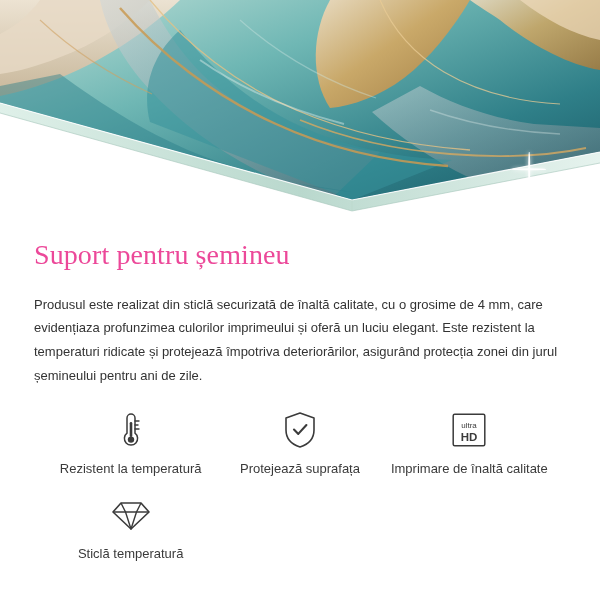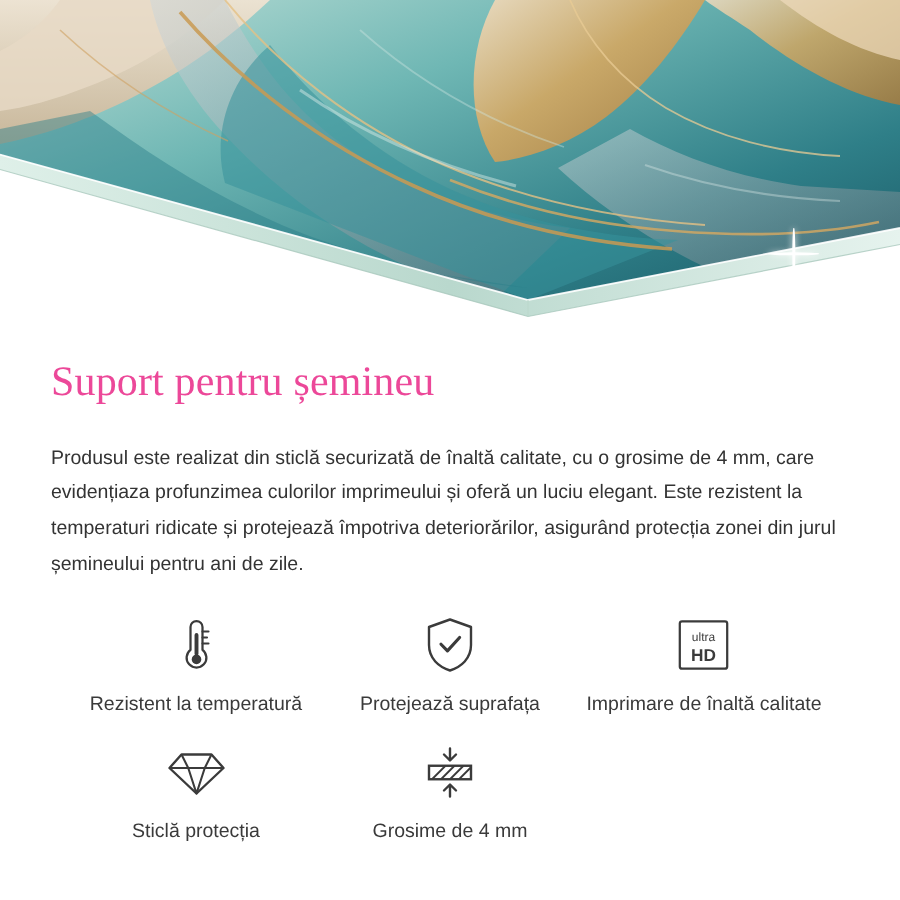--- a/index.html
+++ b/index.html
@@ -237,31 +237,20 @@
       </div>
 
       <div class="feature">
         <div class="feature-icon">
           <svg width="38" height="32" viewBox="0 0 38 32">
             <path d="M9 4 H29 L37 13 L19 30 L1 13 Z" fill="none" stroke="#3b3b3b" stroke-width="1.6" stroke-linejoin="round"></path>
             <path d="M1 13 H37" stroke="#3b3b3b" stroke-width="1.4"></path>
             <path d="M9 4 L13.5 13 L19 30 L24.5 13 L29 4" fill="none" stroke="#3b3b3b" stroke-width="1.4" stroke-linejoin="round"></path>
           </svg>
         </div>
-        <div class="feature-label">Sticlă protecția</div>
-      </div>
-
-
-      <div class="feature">
-        <div class="feature-icon">
-          <svg width="38" height="34" viewBox="0 0 38 34">
-            <path d="M19 1 V8 M15 5 L19 9 L23 5" fill="none" stroke="#3b3b3b" stroke-width="1.6" stroke-linecap="round" stroke-linejoin="round"></path>
-            <rect x="5" y="12.5" width="28" height="9" fill="none" stroke="#3b3b3b" stroke-width="1.6"></rect>
-            <path d="M7 21.5 L16 12.5 M13 21.5 L22 12.5 M19 21.5 L28 12.5 M25 21.5 L33 13.5" stroke="#3b3b3b" stroke-width="1.2"></path>
-            <path d="M19 33 V26 M15 29 L19 25 L23 29" fill="none" stroke="#3b3b3b" stroke-width="1.6" stroke-linecap="round" stroke-linejoin="round"></path>
-          </svg>
-        </div>
-        <div class="feature-label">Grosime de 4 mm</div>
-      </div>
+        <div class="feature-label">Sticlă temperatură</div>
+      </div>
+
+
 
     </div>
   </div>
 </div>
 
 </body></html>

